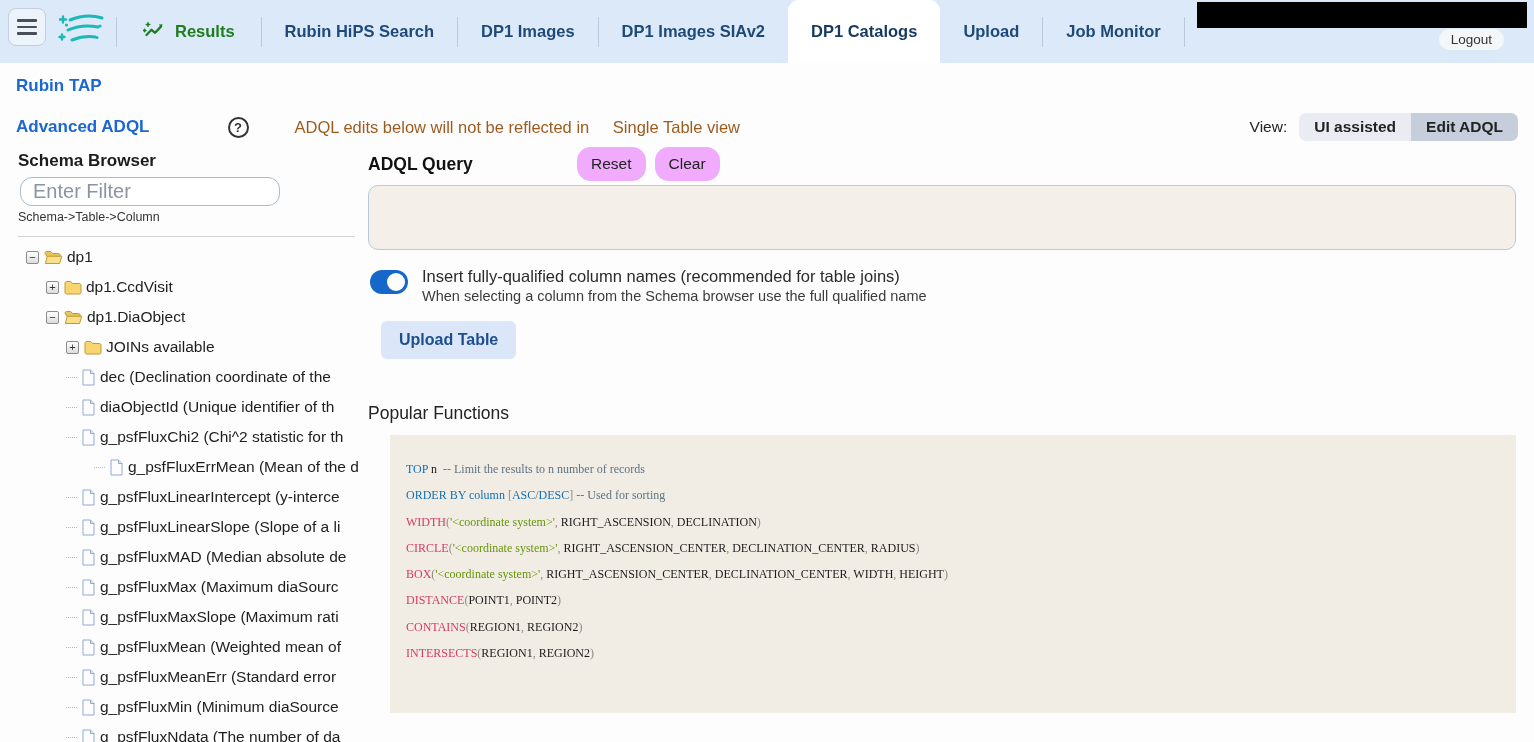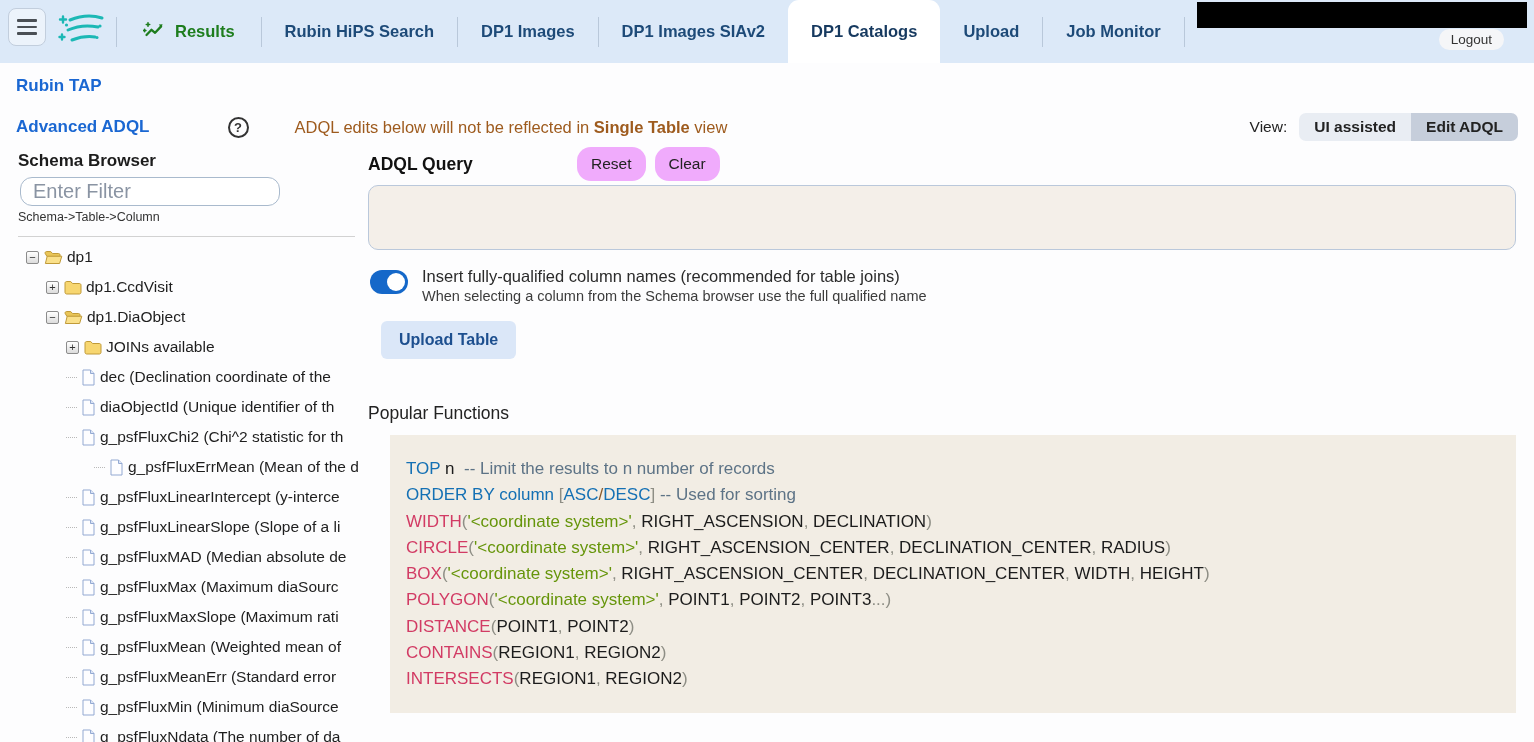--- a/index.html
+++ b/index.html
@@ -18,21 +18,21 @@
   .tab.active { background:#fff; border-radius:11px 11px 0 0; color:#16395f; }
   .user-box { position:absolute; top:2px; right:7px; width:330px; height:26px; background:#000; }
   .logout-btn { position:absolute; top:29px; right:30px; background:#f5f6f8; border:none; border-radius:11px; padding:3px 12px; font-size:13.5px; color:#333; font-family:inherit; cursor:pointer; }
 
   
   .page-title { position:absolute; top:76px; left:16px; font-size:17px; font-weight:700; color:#1a67d2; }
   .adv-row { position:absolute; top:112px; left:16px; right:16px; height:30px; display:flex; align-items:center; }
   .section-title { font-size:17px; font-weight:700; color:#1a67d2; }
   .help-icon { margin-left:78px; width:21px; height:21px; border:2px solid #333; border-radius:50%; display:flex; align-items:center; justify-content:center; font-size:13px; font-weight:700; color:#333; cursor:pointer; }
   .warning { margin-left:46px; font-size:16.5px; color:#9e5b1e; }
-  .warning b { font-weight:700; }
+  .warning b { font-weight:400;margin-left:19px; }
   .view-group { margin-left:auto; display:flex; align-items:center; }
   .view-label { font-size:15.5px; color:#222; margin-right:12px; }
   .viewbtn { border:none; font-family:inherit; font-size:15.5px; padding:5px 15px; cursor:pointer; color:#222; background:#e9edf3; font-weight:600; }
   .viewbtn:first-of-type { border-radius:7px 0 0 7px; }
   .viewbtn:last-of-type { border-radius:0 7px 7px 0; }
   .viewbtn.selected { background:#c6cedb; font-weight:700; }
 
   
   .schema { position:absolute; top:143px; left:0; width:359px; bottom:0; overflow:hidden; }
   .schema-title { font-size:17px; font-weight:700; color:#1c1c1c; margin:8px 0 6px 18px; }
@@ -55,21 +55,21 @@
   .adql-box { position:absolute; top:42px; left:0; width:100%; height:65px; background:#f4efe9; border:1px solid #bac8db; border-radius:10px; resize:none; font-family:"DejaVu Sans Mono", monospace; font-size:14px; padding:8px 10px; color:#222; }
   .toggle-row { position:absolute; top:124px; left:2px; display:flex; align-items:flex-start; }
   .toggle { flex:0 0 auto; width:38px; height:24px; border-radius:12px; background:#1568c9; position:relative; margin-top:3px; cursor:pointer; }
   .toggle .knob { position:absolute; top:3px; right:3px; width:18px; height:18px; border-radius:50%; background:#fff; }
   .toggle-text { margin-left:14px; }
   .toggle-label { font-size:16.5px; color:#2b2b2b; }
   .toggle-hint { font-size:14.5px; color:#3c3c3c; margin-top:2px; }
   .upload-btn { position:absolute; top:178px; left:13px; border:none; font-family:inherit; background:#dbe7f8; color:#1d4f8f; font-weight:700; font-size:16px; padding:10px 18px; border-radius:6px; cursor:pointer; }
   .pf-title { position:absolute; top:260px; left:0; font-size:17.5px; color:#222; }
   .codeblock { position:absolute; top:292px; left:22px; right:0; height:278px; background:#f2ede4; padding:21px 0 0 16px; }
-  .code-line { font-family:Liberation Sans, sans-serif; font-size:17px; line-height:26.3px; white-space:pre; }
+  .code-line { font-family:Liberation Serif, serif; font-size:12px; line-height:26.3px; white-space:pre; }
   .sg-kw { color:#1470b4; }
   .sg-pl { color:#1c1c1c; }
   .sg-cm { color:#5d7386; }
   .sg-fn { color:#d23b64; }
   .sg-st { color:#66950a; }
   .sg-pc { color:#8e8e85; }
   .sg-sl { color:#8a5a2a; }
 </style>
 </head>
 <body>
@@ -335,18 +335,17 @@
     </span>
   </div>
   <button class="upload-btn">Upload Table</button>
   <div class="pf-title">Popular Functions</div>
   <div class="codeblock">
       <div class="code-line"><span class="sg-kw">TOP</span><span class="sg-pl"> n</span><span class="sg-cm">  -- Limit the results to n number of records</span></div>
       <div class="code-line"><span class="sg-kw">ORDER BY</span><span class="sg-pl"> </span><span class="sg-kw">column</span><span class="sg-pl"> </span><span class="sg-pc">[</span><span class="sg-kw">ASC</span><span class="sg-sl">/</span><span class="sg-kw">DESC</span><span class="sg-pc">]</span><span class="sg-cm"> -- Used for sorting</span></div>
       <div class="code-line"><span class="sg-fn">WIDTH</span><span class="sg-pc">(</span><span class="sg-st">'&lt;coordinate system&gt;'</span><span class="sg-pc">, </span><span class="sg-pl">RIGHT_ASCENSION</span><span class="sg-pc">, </span><span class="sg-pl">DECLINATION</span><span class="sg-pc">)</span></div>
       <div class="code-line"><span class="sg-fn">CIRCLE</span><span class="sg-pc">(</span><span class="sg-st">'&lt;coordinate system&gt;'</span><span class="sg-pc">, </span><span class="sg-pl">RIGHT_ASCENSION_CENTER</span><span class="sg-pc">, </span><span class="sg-pl">DECLINATION_CENTER</span><span class="sg-pc">, </span><span class="sg-pl">RADIUS</span><span class="sg-pc">)</span></div>
       <div class="code-line"><span class="sg-fn">BOX</span><span class="sg-pc">(</span><span class="sg-st">'&lt;coordinate system&gt;'</span><span class="sg-pc">, </span><span class="sg-pl">RIGHT_ASCENSION_CENTER</span><span class="sg-pc">, </span><span class="sg-pl">DECLINATION_CENTER</span><span class="sg-pc">, </span><span class="sg-pl">WIDTH</span><span class="sg-pc">, </span><span class="sg-pl">HEIGHT</span><span class="sg-pc">)</span></div>
-      <div class="code-line"><span class="sg-fn">POLYGON</span><span class="sg-pc">(</span><span class="sg-st">'&lt;coordinate system&gt;'</span><span class="sg-pc">, </span><span class="sg-pl">POINT1</span><span class="sg-pc">, </span><span class="sg-pl">POINT2</span><span class="sg-pc">, </span><span class="sg-pl">POINT3</span><span class="sg-pc">...)</span></div>
       <div class="code-line"><span class="sg-fn">DISTANCE</span><span class="sg-pc">(</span><span class="sg-pl">POINT1</span><span class="sg-pc">, </span><span class="sg-pl">POINT2</span><span class="sg-pc">)</span></div>
       <div class="code-line"><span class="sg-fn">CONTAINS</span><span class="sg-pc">(</span><span class="sg-pl">REGION1</span><span class="sg-pc">, </span><span class="sg-pl">REGION2</span><span class="sg-pc">)</span></div>
       <div class="code-line"><span class="sg-fn">INTERSECTS</span><span class="sg-pc">(</span><span class="sg-pl">REGION1</span><span class="sg-pc">, </span><span class="sg-pl">REGION2</span><span class="sg-pc">)</span></div>
     </div>
 </div>
 
 </body></html>

